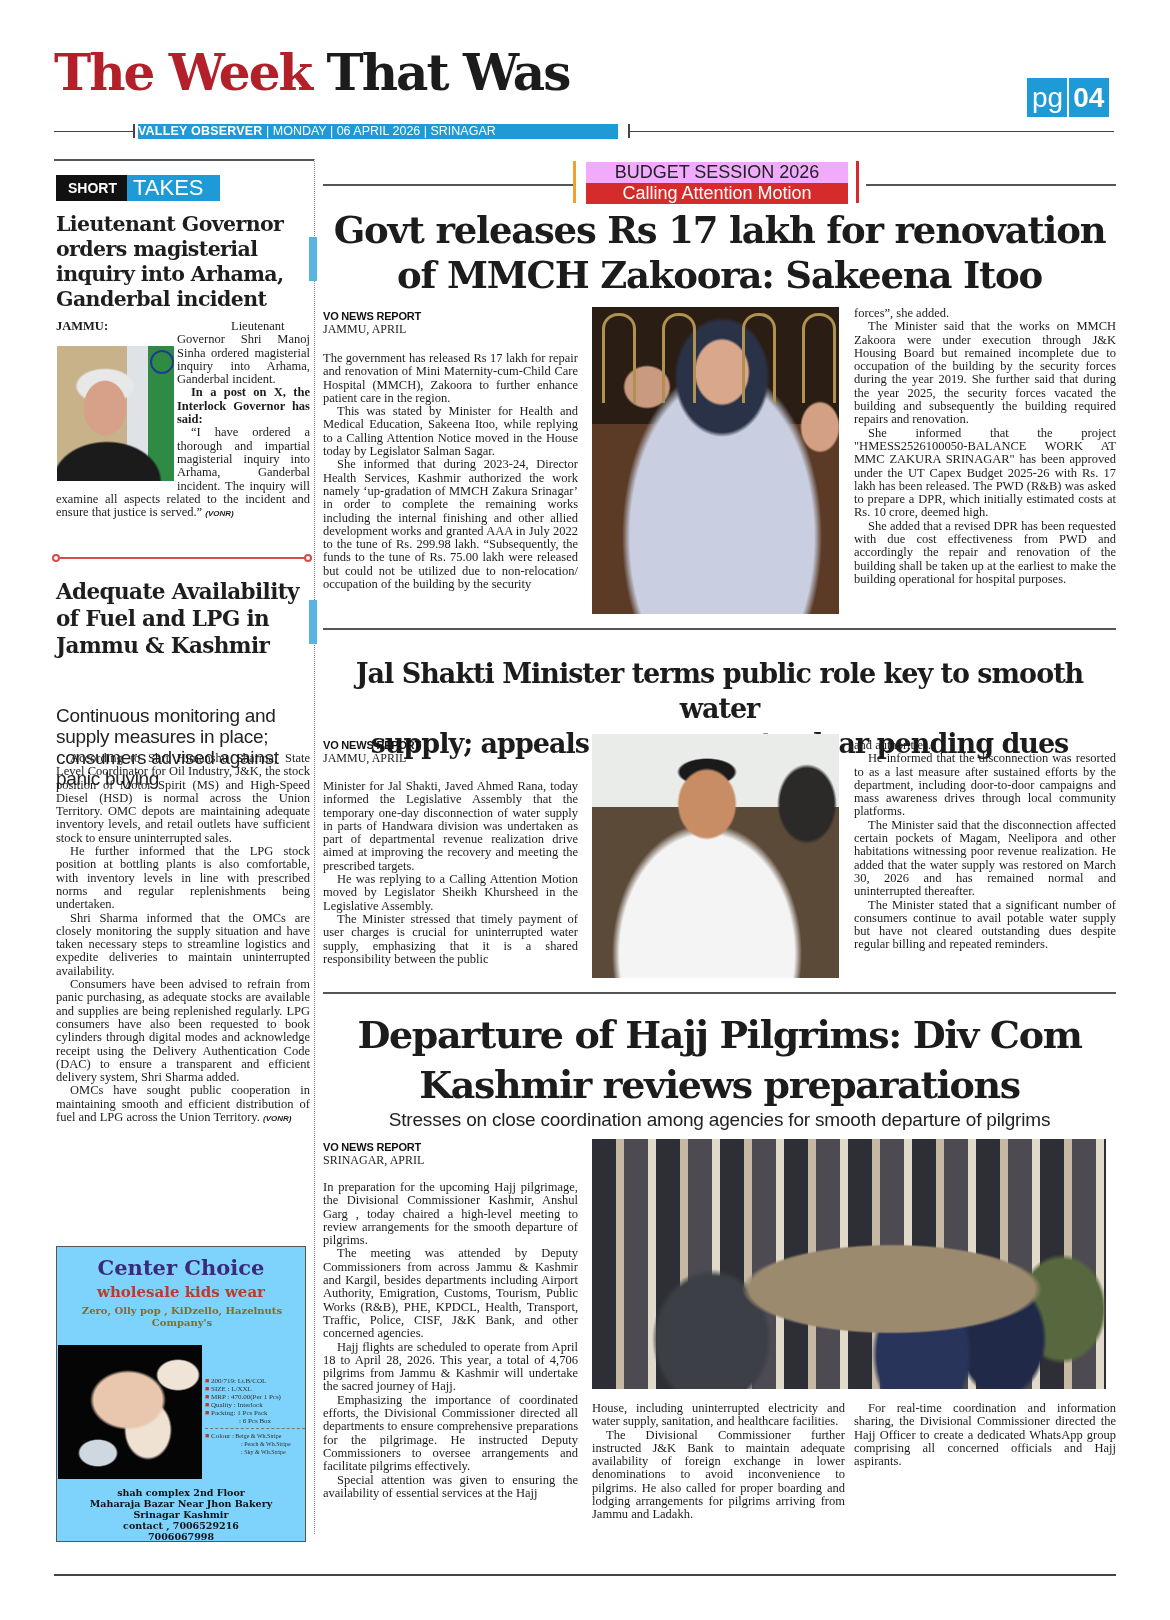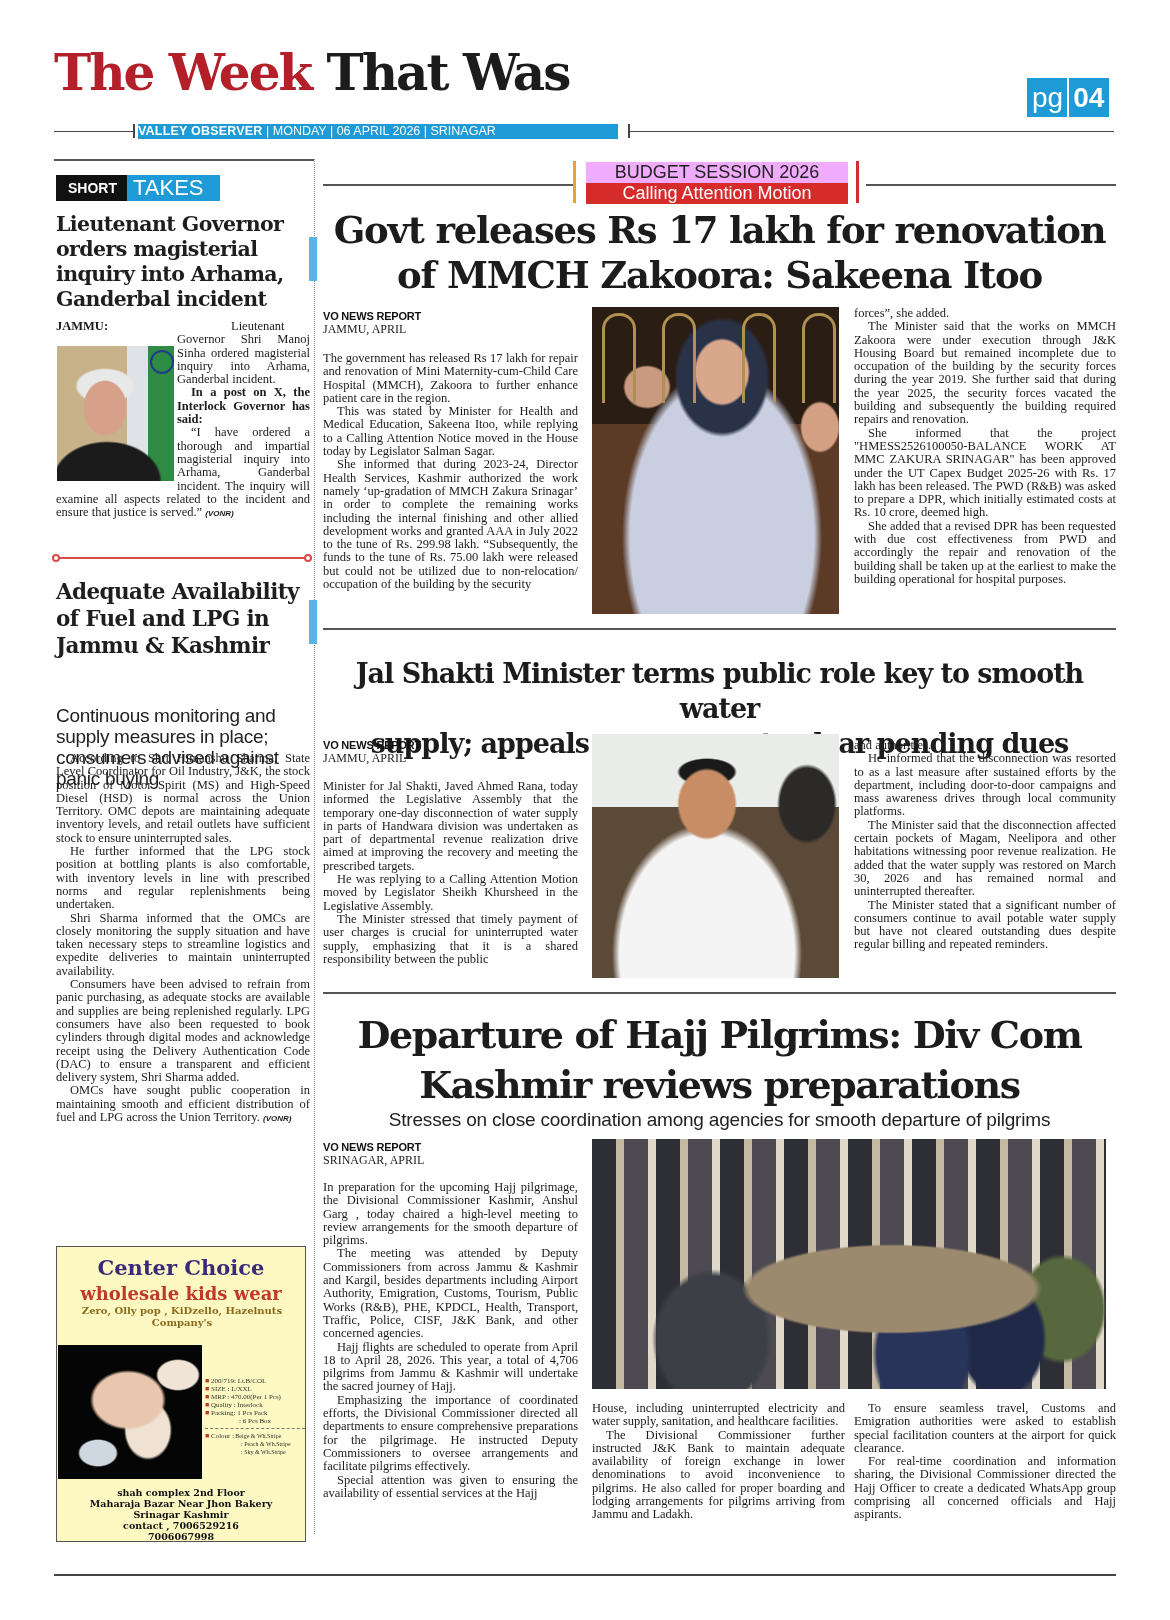--- a/index.html
+++ b/index.html
@@ -94,23 +94,23 @@
   .headline { font-family: "DejaVu Serif", serif; font-weight: bold; color: #1c1c1c; text-align: center; letter-spacing: -1.2px; }
 
   .byline { font-family: "Liberation Sans", sans-serif; font-weight: bold; font-size: 11px; line-height: 13px; color: #111; letter-spacing: -0.2px; }
   .place { font-family: "Liberation Serif", serif; font-size: 12px; line-height: 13px; color: #222; }
 
   .sec-rule { height: 2px; background: #555; }
 
   .sub-deck { font-family: "Liberation Sans", sans-serif; font-size: 19px; color: #222; text-align: center; letter-spacing: -0.2px; }
 
   
-  .ad { left: 56px; top: 1246px; width: 250px; height: 296px; border: 1px solid #555; background: #fef9c3; }
+  .ad { left: 56px; top: 1246px; width: 250px; height: 296px; border: 1px solid #555; background: #7dd3fc; }
   .ad-title { position: absolute; left: 0; top: 8px; width: 100%; text-align: center; font-family: "DejaVu Serif", serif; font-weight: bold; font-size: 21px; color: #3b2a7a; }
-  .ad-sub { position: absolute; left: 0; top: 36px; width: 100%; text-align: center; font-family: "DejaVu Serif", serif; font-weight: bold; font-size: 18px; color: #c0392b; }
+  .ad-sub { position: absolute; left: 0; top: 36px; width: 100%; text-align: center; font-family: "DejaVu Serif", serif; font-weight: bold; font-size: 15px; color: #c0392b; }
   .ad-brands { position: absolute; left: 6px; top: 58px; width: 238px; text-align: center; font-family: "DejaVu Serif", serif; font-weight: bold; font-size: 10px; line-height: 12px; color: #8a6a1d; }
   .ad-img { position: absolute; left: 1px; top: 98px; width: 144px; height: 134px; background:
       radial-gradient(ellipse 38px 30px at 70px 55px, #e9c7ae 0 90%, transparent 100%),
       radial-gradient(ellipse 24px 30px at 90px 85px, #efe2d2 0 90%, transparent 100%),
       radial-gradient(ellipse 22px 16px at 120px 30px, #efe4d6 0 90%, transparent 100%),
       radial-gradient(ellipse 20px 14px at 40px 108px, #cfd8e0 0 90%, transparent 100%),
       #050505; }
   .ad-specs { position: absolute; left: 148px; top: 130px; width: 100px; font-family: "Liberation Serif", serif; font-size: 7px; line-height: 8px; color: #333; }
   .ad-specs .row { white-space: nowrap; }
   .ad-specs .dot { color: #c0392b; }
@@ -281,15 +281,14 @@
   <p>Hajj flights are scheduled to operate from April 18 to April 28, 2026. This year, a total of 4,706 pilgrims from Jammu &amp; Kashmir will undertake the sacred journey of Hajj.</p>
   <p>Emphasizing the importance of coordinated efforts, the Divisional Commissioner directed all departments to ensure comprehensive preparations for the pilgrimage. He instructed Deputy Commissioners to oversee arrangements and facilitate pilgrims effectively.</p>
   <p>Special attention was given to ensuring the availability of essential services at the Hajj</p>
 </div>
 <div class="abs photo hajj-photo"></div>
 <div class="abs body" style="left:592px; top:1402px; width:253px;">
   <p class="first">House, including uninterrupted electricity and water supply, sanitation, and healthcare facilities.</p>
   <p>The Divisional Commissioner further instructed J&amp;K Bank to maintain adequate availability of foreign exchange in lower denominations to avoid inconvenience to pilgrims. He also called for proper boarding and lodging arrangements for pilgrims arriving from Jammu and Ladakh.</p>
 </div>
 <div class="abs body" style="left:854px; top:1402px; width:262px;">
-  <p>To ensure seamless travel, Customs and Emigration authorities were asked to establish special facilitation counters at the airport for quick clearance.</p>
   <p>For real-time coordination and information sharing, the Divisional Commissioner directed the Hajj Officer to create a dedicated WhatsApp group comprising all concerned officials and Hajj aspirants.</p>
 </div>
 
 </body></html>

